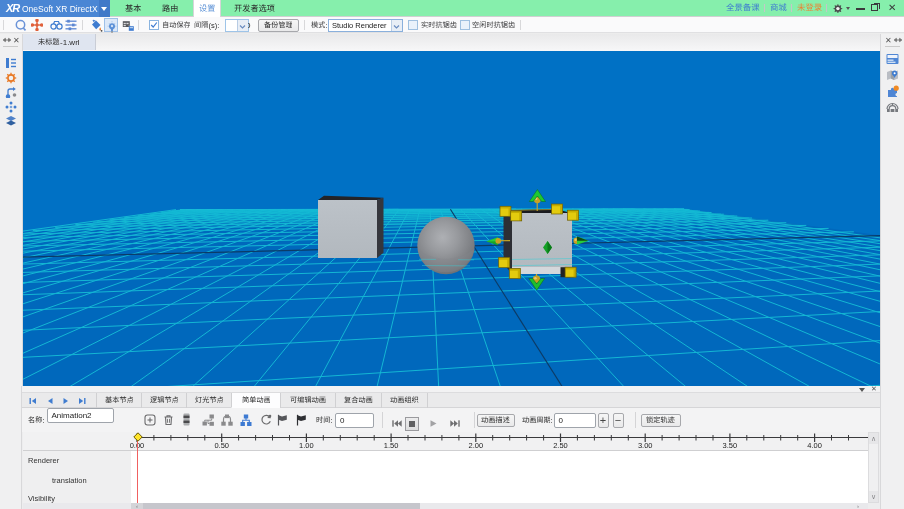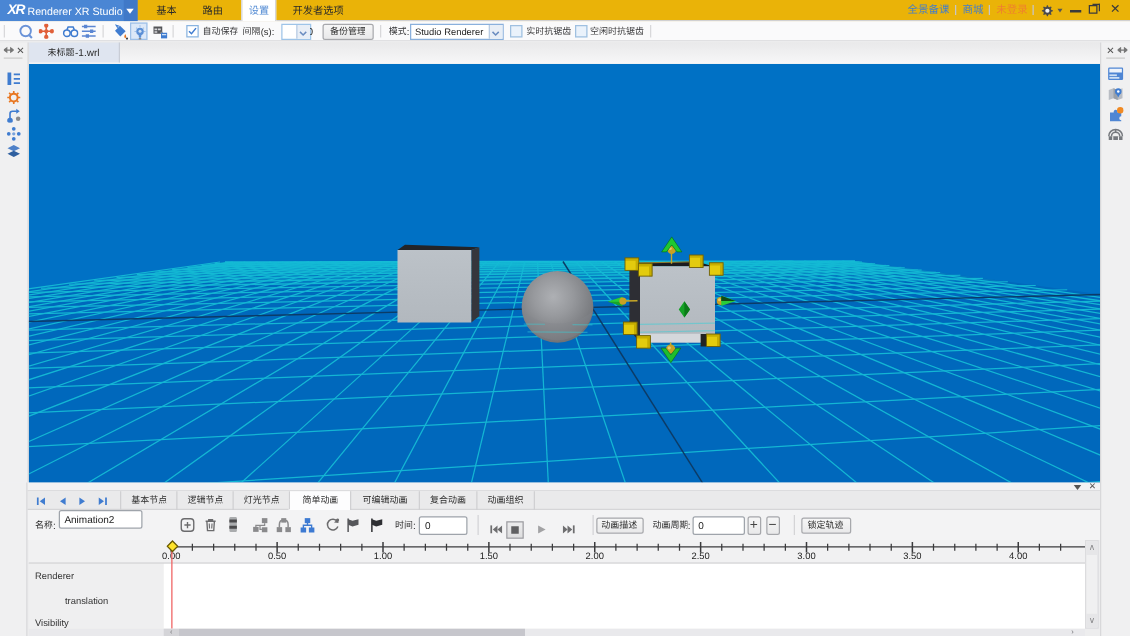--- a/index.html
+++ b/index.html
@@ -4,26 +4,26 @@
 html,body{width:904px;height:509px;overflow:hidden}
 body{font-family:"Liberation Sans",sans-serif;position:relative;background:#ececec;
 -webkit-font-smoothing:antialiased}
 .ab{position:absolute}
 .row{display:flex;align-items:center}
 .cjk{display:inline-block;vertical-align:middle}
 .btn{border:1px solid #a7a8ac;background:linear-gradient(#f6f6f6,#e9e9ea);border-radius:2px;
 display:inline-flex;align-items:center;justify-content:center}
 .tbox{border:1px solid #9fa4ab;background:#fff;font-size:8px;color:#222;display:flex;align-items:center;padding-left:4px}
 </style></head><body>
-<div class="ab" style="left:0;top:0;width:904px;height:17px;background:#eab308;border-bottom:1px solid #d0d0d2">
+<div class="ab" style="left:0;top:0;width:904px;height:17px;background:#86efac;border-bottom:1px solid #d0d0d2">
     <div class="ab" style="left:0;top:0;width:110px;height:17px;background:#4a86d4">
       <div class="ab" style="left:99px;top:0;width:11px;height:17px;background:#4079c8"></div>
       <div class="ab" style="left:101px;top:7px;width:0;height:0;border-left:3px solid transparent;border-right:3px solid transparent;border-top:4px solid #fff"></div>
       <div class="ab" style="left:6px;top:2px;color:#fff;font-size:11px;font-weight:bold;font-style:italic;letter-spacing:-1px">XR</div>
-      <div class="ab" style="left:22px;top:4px;color:#fff;font-size:8.5px">Renderer XR Studio</div>
+      <div class="ab" style="left:22px;top:4px;color:#fff;font-size:8.5px">OneSoft XR DirectX</div>
     </div>
     <div class="ab row" style="left:125px;top:0;height:17px">
       <span class="cjk" style="width:16.4px">
         <svg width="16.4" height="9.4" viewBox="0 0 2000 1150" style="display:block">
           <g transform="translate(0,880) scale(1,-1)" fill="#2a2a2a">
             <path transform="translate(0,0)" d="M684 839V743H320V840H245V743H92V680H245V359H46V295H264C206 224 118 161 36 128C52 114 74 88 85 70C182 116 284 201 346 295H662C723 206 821 123 917 82C929 100 951 127 967 141C883 171 798 229 741 295H955V359H760V680H911V743H760V839ZM320 680H684V613H320ZM460 263V179H255V117H460V11H124V-53H882V11H536V117H746V179H536V263ZM320 557H684V487H320ZM320 430H684V359H320Z"></path>
             <path transform="translate(1000,0)" d="M460 839V629H65V553H367C294 383 170 221 37 140C55 125 80 98 92 79C237 178 366 357 444 553H460V183H226V107H460V-80H539V107H772V183H539V553H553C629 357 758 177 906 81C920 102 946 131 965 146C826 226 700 384 628 553H937V629H539V839Z"></path>
           </g>
         </svg>
       </span>

